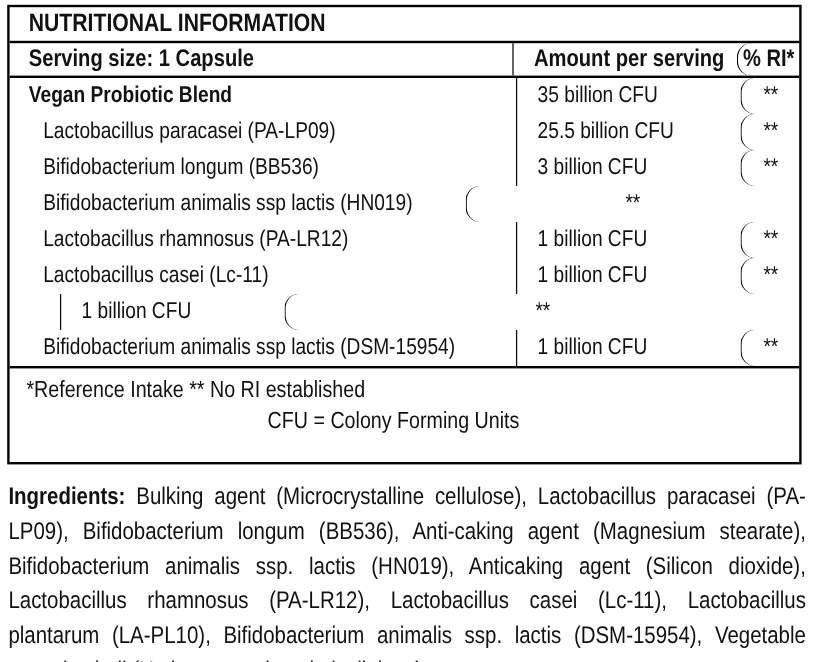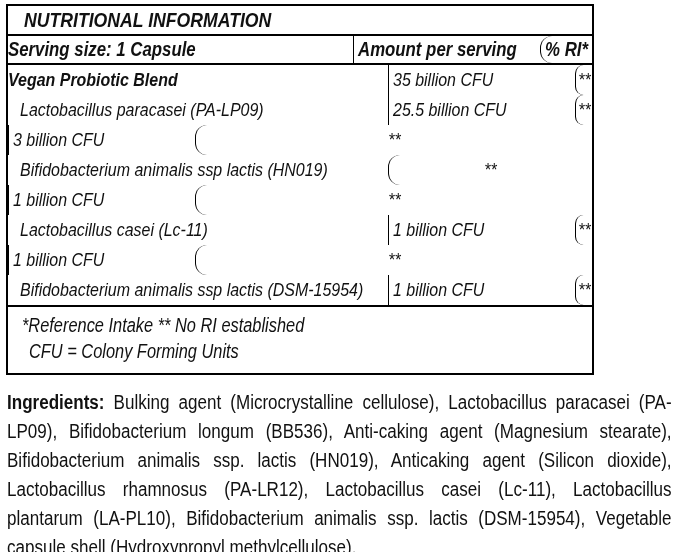--- a/index.html
+++ b/index.html
@@ -11,50 +11,49 @@
     overflow: hidden;
   }
   
   .tx { display: inline-block; transform: scaleX(0.84); transform-origin: 0 55%; white-space: nowrap; }
   .txc { transform-origin: 50% 55%; }
   .bold { font-weight: 700; }
   .ind { margin-left: 12px; }
 
   .label-table {
     margin: 4px 0 0 6px;
-    width: 588px;
+    width: 662px;
     border: 2.5px solid #000;
-    font-style: italic;
   }
   .title-row {
     font-weight: 700;
     font-size: 21px;
     line-height: 28px;
     padding-left: 16px;
     border-bottom: 2px solid #000;
   }
   .header-row {
     display: flex;
     font-weight: 700;
     font-size: 20px;
     line-height: 27px;
     border-bottom: 2.5px solid #000;
   }
-  .c1 { width: 380px; }
-  .c2 { width: 187px; border-left: 1.5px solid #000; padding-left: 4px; }
+  .c1 { width: 380px; padding-left: 16px; }
+  .c2 { width: 187px; border-left: 1.5px solid #000; padding-left: 17px; margin-left: 42px; }
   .c3 { flex: 1; border-left: 1.5px solid #000; text-align: center; border-radius: 12px; }
   .tbody { font-size: 19px; }
   .tbody .trow { display: flex; line-height: 30px; }
   .footnotes {
     border-top: 2.5px solid #000;
     font-size: 19.5px;
     line-height: 26px;
-    padding: 5px 0 9px 14px;
+    padding: 5px 0 21px 14px;
   }
-  .footnote-line2 { margin-left: 7px; }
+  .footnote-line2 { margin-left: 7px; text-align: center; }
   .ingredients {
     margin: 13px 0 0 7px;
     width: 780px;
     transform: scaleX(0.852);
     transform-origin: 0 0;
     font-size: 20px;
     line-height: 29px;
     text-align: justify;
   }
 </style>
@@ -101,38 +100,44 @@
         </div>
         <div class="c2">
           <span class="tx">25.5 billion CFU</span>
         </div>
         <div class="c3">
           <span class="tx txc">**</span>
         </div>
       </div>
 
       <div class="trow">
+        <div class="c1">
+          <span class="tx ind">Bifidobacterium longum (BB536)</span>
+        </div>
         <div class="c2">
           <span class="tx">3 billion CFU</span>
         </div>
         <div class="c3">
           <span class="tx txc">**</span>
         </div>
       </div>
 
       <div class="trow">
         <div class="c1">
           <span class="tx ind">Bifidobacterium animalis ssp lactis (HN019)</span>
         </div>
         <div class="c3">
           <span class="tx txc">**</span>
         </div>
       </div>
 
       <div class="trow">
+        <div class="c1">
+          <span class="tx ind">Lactobacillus rhamnosus (PA-LR12)</span>
+        </div>
         <div class="c2">
           <span class="tx">1 billion CFU</span>
         </div>
         <div class="c3">
           <span class="tx txc">**</span>
         </div>
       </div>
 
       <div class="trow">
         <div class="c1">

